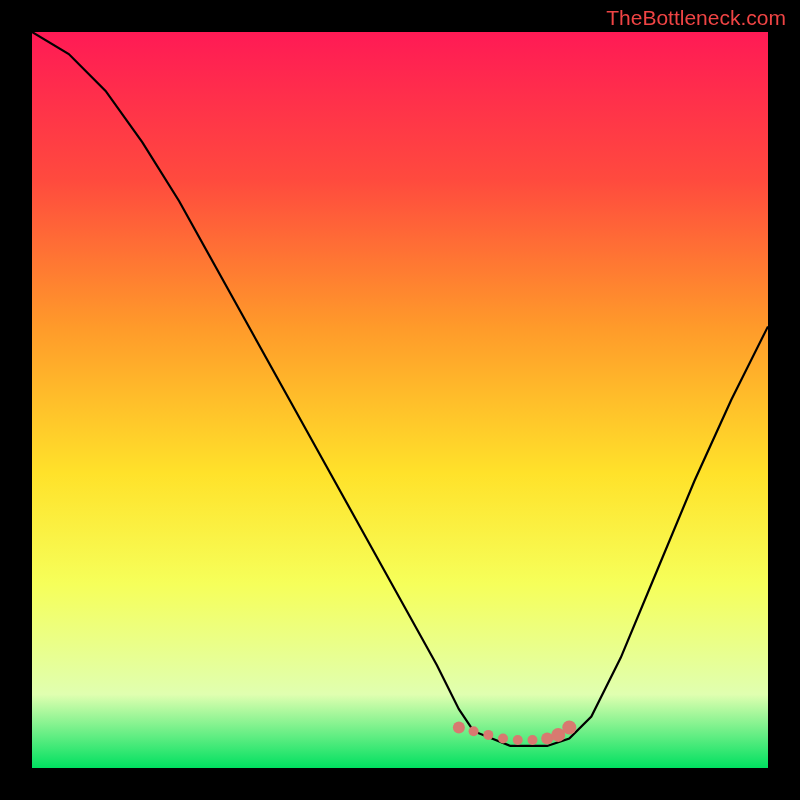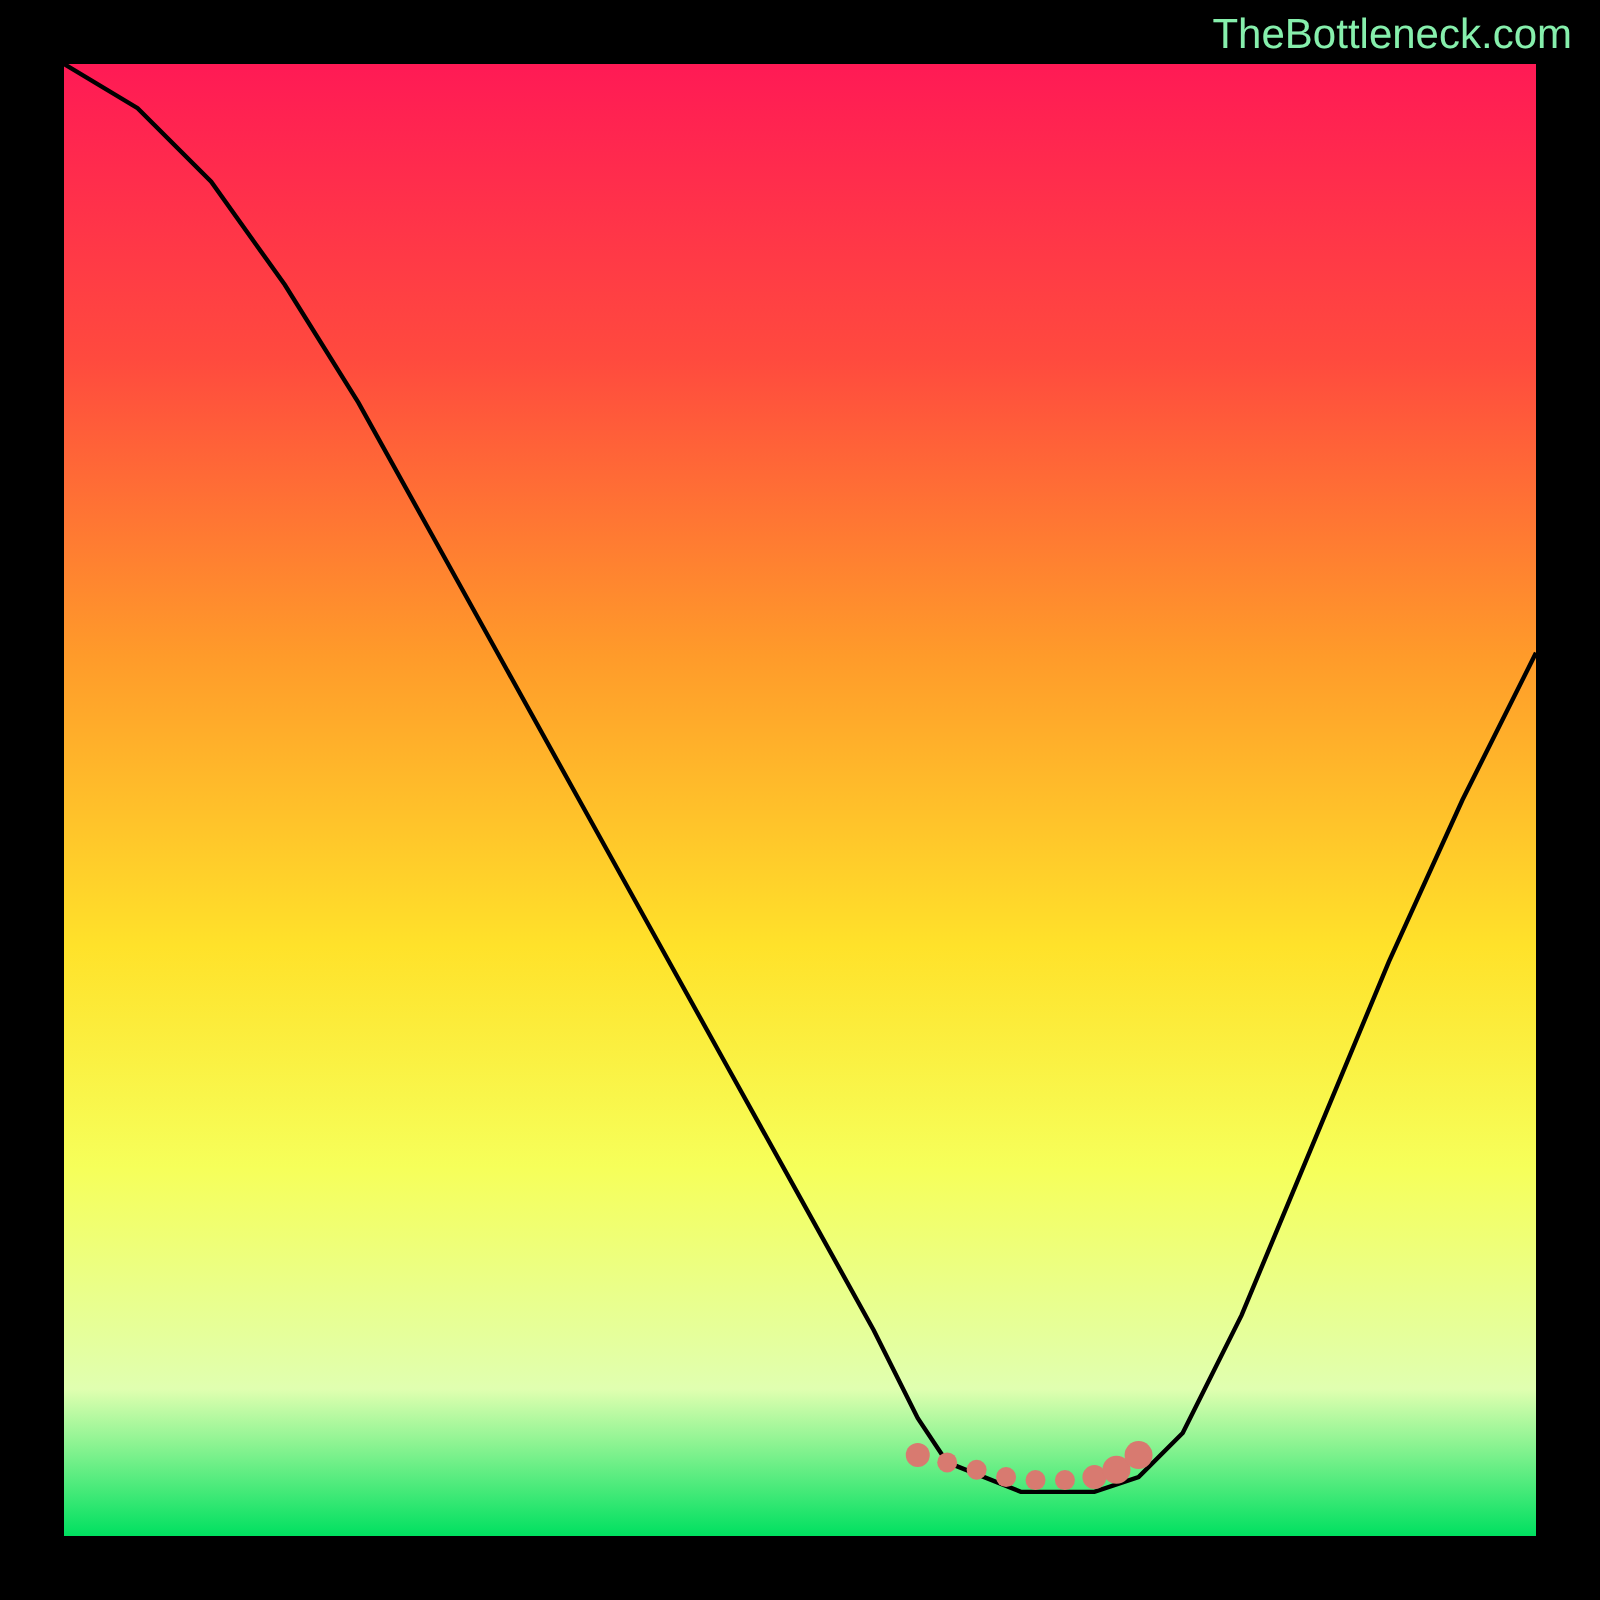--- a/index.html
+++ b/index.html
@@ -8,21 +8,21 @@
     width: 800px;
     height: 800px;
     background: #000;
     position: relative;
     font-family: Arial, sans-serif;
   }
   .attribution {
     position: absolute;
     top: 6px;
     right: 14px;
-    color: #86efac;
+    color: #ef4444;
     font-size: 21px;
     font-weight: 500;
     z-index: 10;
   }
   .plot-area {
     position: absolute;
     left: 32px;
     top: 32px;
     width: 736px;
     height: 736px;

